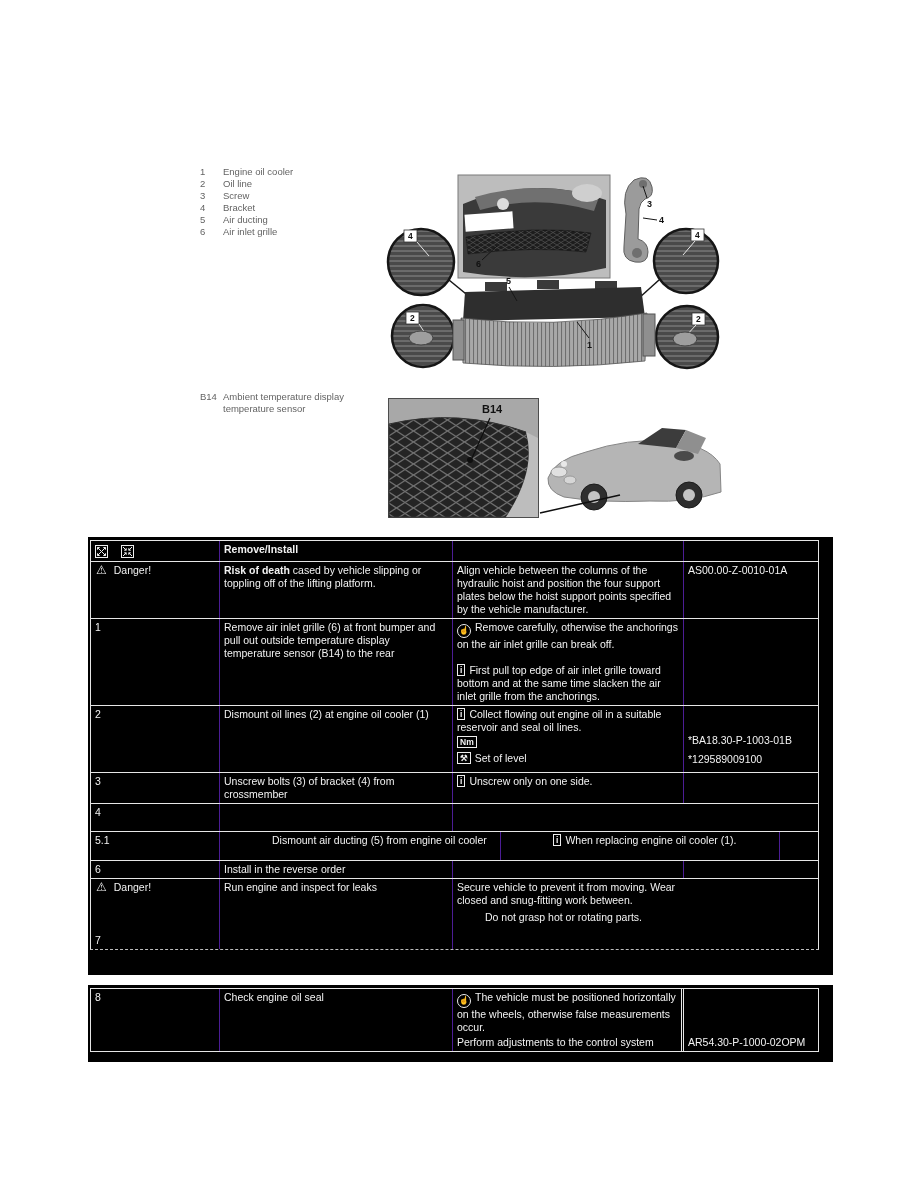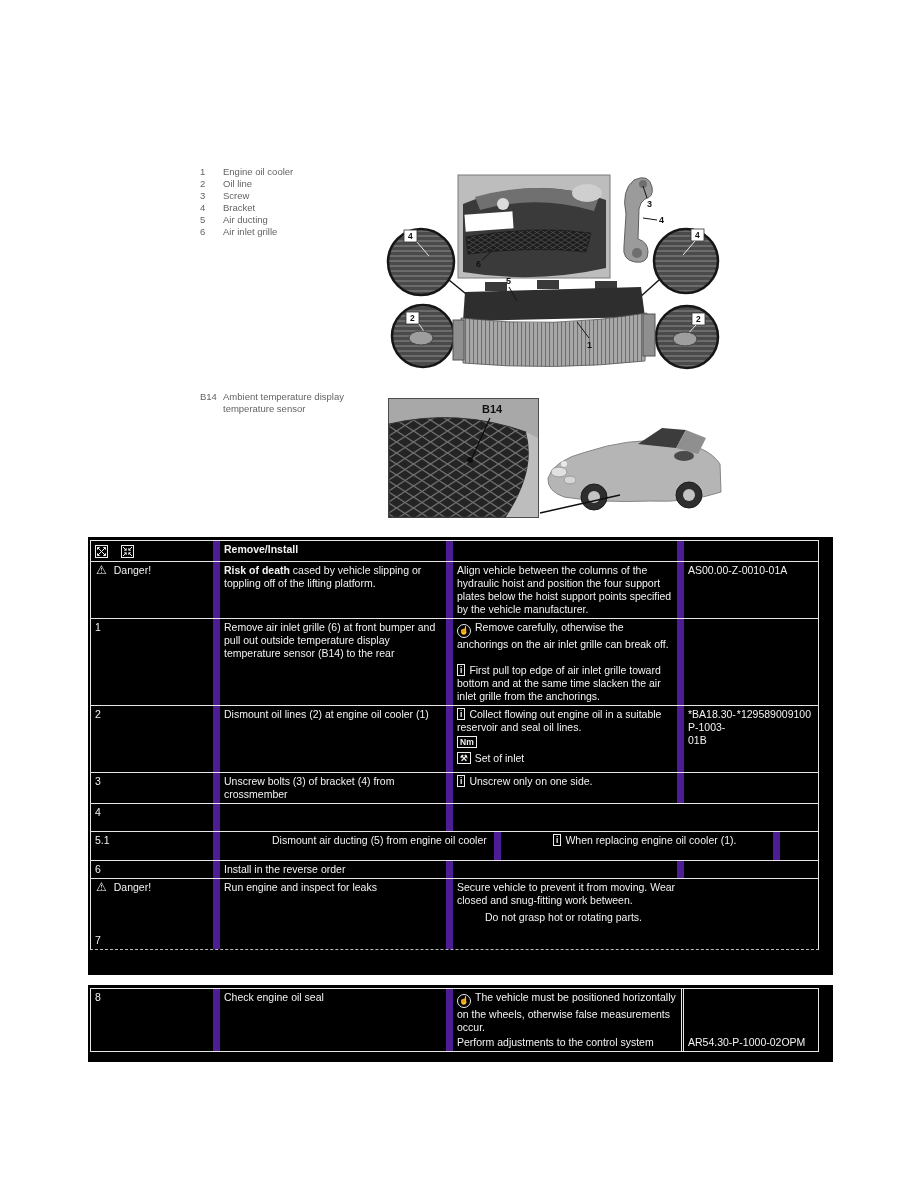--- a/index.html
+++ b/index.html
@@ -21,34 +21,34 @@
   .boxlbl{font-size:8.5px;font-weight:bold;fill:#111;}
 
   
   .tblock{position:absolute;left:88px;background:#000;color:#f2f2f2;}
   .tb1{top:537px;width:745px;height:438px;padding:3px 0 0 2px;box-sizing:border-box;}
   .tb2{top:985px;width:745px;height:77px;padding:3px 0 0 2px;box-sizing:border-box;}
   .tgrid{border:1px solid #e6e6e6;width:727px;background:#000;}
   .tgrid.dashbot{border-bottom:1px dashed #bdbdbd;}
   .trow{display:grid;grid-template-columns:129px 233px 231px 131px;border-bottom:1px solid #e6e6e6;}
   .trow:last-child{border-bottom:none;}
-  .trow > div{border-right:7px solid #4c1d95;padding:2px 4px;font-size:10.5px;line-height:13px;overflow:hidden;}
+  .trow > div{border-right:1px solid #4c1d95;padding:2px 4px;font-size:10.5px;line-height:13px;overflow:hidden;}
   .trow > div:last-child{border-right:none;}
   .rh{min-height:20px;} .rd1{min-height:53px;} .r1{min-height:85px;} .r2{min-height:66px;}
   .r3{min-height:26px;} .r4{min-height:27px;} .r5{min-height:28px;gap:48px;} .r6{min-height:14px;}
   .rd2{min-height:70px;} .r8{min-height:62px;}
   .b{font-weight:bold;}
   .colflex{display:flex;flex-direction:column;justify-content:space-between;}
   .p2{margin-top:5px;padding-left:28px;}
   .box{display:inline-block;border:1px solid #eee;padding:0 2px;font-size:8.5px;font-weight:bold;
        line-height:10px;vertical-align:1px;margin-right:4px;color:#f2f2f2;}
   .circ{display:inline-block;border:1px solid #eee;border-radius:50%;width:12px;height:12px;font-size:8px;
         line-height:12px;text-align:center;vertical-align:-2px;margin-right:4px;color:#f2f2f2;}
   .warn{font-size:12px;margin:0 7px 0 1px;}
-  .codecell2{display:flex;}
+  .codecell2{display:flex;flex-direction:column;}
   .code-sp{height:26px;} .code-sp2{height:6px;}
   .dblleft{border-right:3px double #e6e6e6 !important;}
   .hdricons{display:flex;gap:13px;align-items:center;padding-top:1px;}
 </style>
 </head>
 <body>
 
 <div class="page">
 
   <div class="plist">
@@ -238,21 +238,21 @@
         </div>
         <div></div>
       </div>
 
       <div class="trow r2">
         <div>2</div>
         <div>Dismount oil lines (2) at engine oil cooler (1)</div>
         <div>
           <p style="margin:0;"><span class="box">i</span><span>Collect flowing out engine oil in a suitable reservoir and seal oil lines.</span></p>
           <p style="margin:2px 0 0 0;"><span class="box">Nm</span></p>
-          <p style="margin:3px 0 0 0;"><span class="box">⚒</span><span>Set of inlet</span></p>
+          <p style="margin:3px 0 0 0;"><span class="box">⚒</span><span>Set of level</span></p>
         </div>
         <div class="codecell2">
           <span class="code-sp"></span>
           <span>*BA18.30-P-1003-01B</span>
           <span class="code-sp2"></span>
           <span>*129589009100</span>
         </div>
       </div>
 
       <div class="trow r3">

